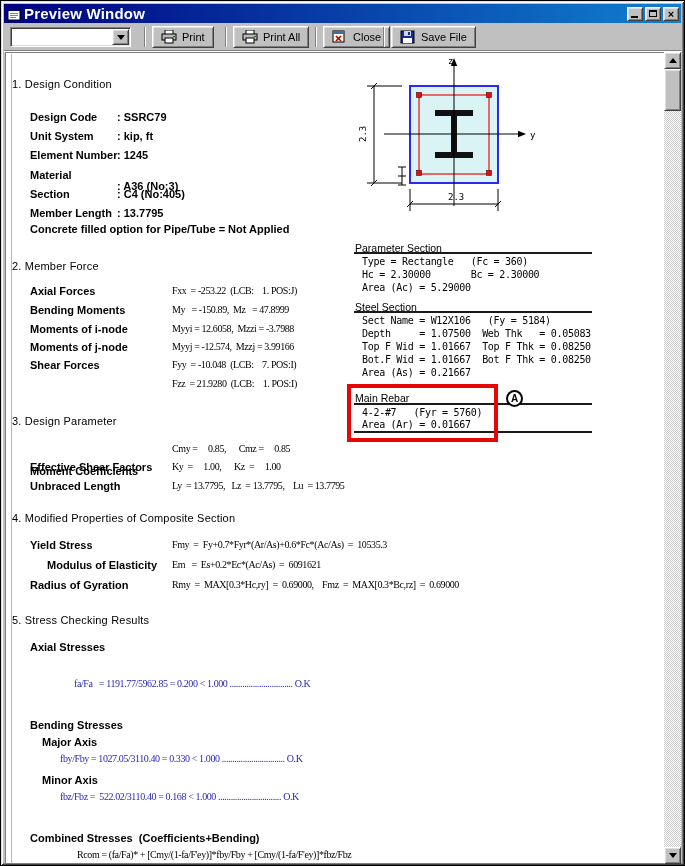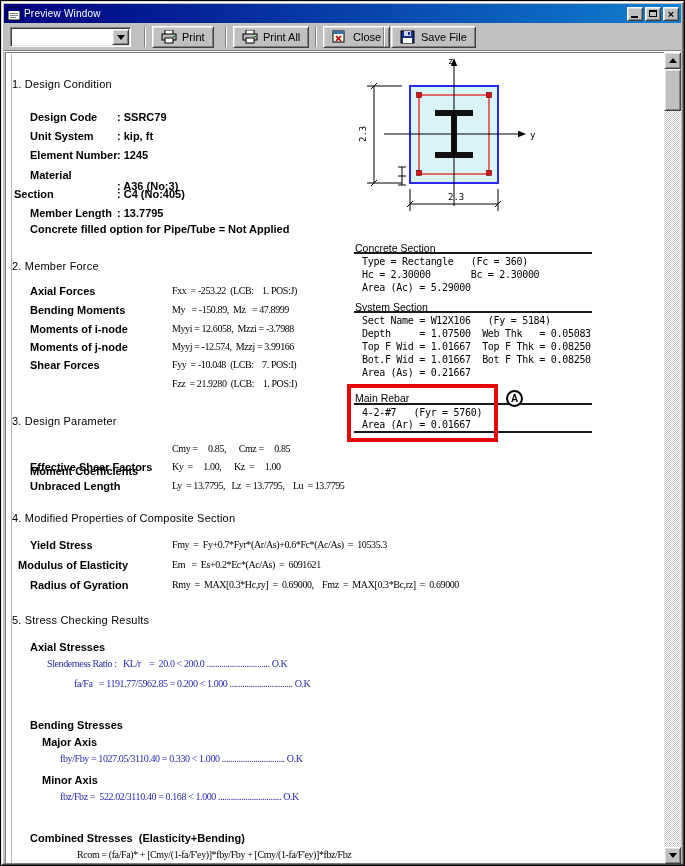--- a/index.html
+++ b/index.html
@@ -10,21 +10,21 @@
     box-shadow: inset 1px 1px 0 #dfdfdf, inset -1px -1px 0 #404040, inset 2px 2px 0 #fff, inset -2px -2px 0 #808080;
     font-family:"Liberation Sans", sans-serif;
   }
   
   .titlebar{
     position:absolute;left:3px;top:3px;right:3px;height:19px;
     background:linear-gradient(90deg,#000080,#1080d0);
     display:flex;align-items:center;padding:0 2px;color:#fff;
   }
   .titleicon{width:14px;height:14px;margin:0 3px 0 1px;flex:0 0 auto;}
-  .titletext{font-size:10px;font-weight:normal;letter-spacing:.2px;flex:1;}
+  .titletext{font-size:15px;font-weight:bold;letter-spacing:.2px;flex:1;}
   .winbtn{
     width:16px;height:14px;margin-left:2px;background:#c0c0c0;position:relative;
     border:1px solid;border-color:#fff #404040 #404040 #fff;
     box-shadow: inset 1px 1px 0 #dfdfdf, inset -1px -1px 0 #808080;
     display:flex;align-items:center;justify-content:center;padding:0;
     font-size:9px;line-height:9px;color:#000;font-family:"Liberation Sans",sans-serif;
   }
   .glyph-min{position:absolute;left:3px;bottom:2px;width:7px;height:2px;background:#000;}
   .glyph-max{width:8px;height:7px;border:1px solid #000;border-top:2px solid #000;}
   .glyph-close{font-size:11px;font-weight:bold;line-height:10px;}
@@ -155,21 +155,21 @@
 
       <div class="h1" style="left:10px;top:76px">1. Design Condition</div>
       <span class="lbl" style="left:28px;top:109px">Design Code</span>
       <span class="lbl" style="left:115px;top:109px">: SSRC79</span>
       <span class="lbl" style="left:28px;top:128px">Unit System</span>
       <span class="lbl" style="left:115px;top:128px">: kip, ft</span>
       <span class="lbl" style="left:28px;top:147px">Element Number</span>
       <span class="lbl" style="left:115px;top:147px">: 1245</span>
       <span class="lbl" style="left:28px;top:167px">Material</span>
       <span class="lbl" style="left:115px;top:178px">: A36 (No:3)</span>
-      <span class="lbl" style="left:12px;top:186px">Section</span>
+      <span class="lbl" style="left:28px;top:186px">Section</span>
       <span class="lbl" style="left:115px;top:186px">: C4 (No:405)</span>
       <span class="lbl" style="left:28px;top:205px">Member Length</span>
       <span class="lbl" style="left:115px;top:205px">: 13.7795</span>
       <span class="lbl" style="left:28px;top:221px">Concrete filled option for Pipe/Tube = Not Applied</span>
 
       <svg style="position:absolute;left:350px;top:52px" width="280" height="165" viewBox="0 0 280 165">
 
         <rect x="58" y="32" width="88" height="97" fill="#daf4f6" stroke="#2a2af0" stroke-width="2"></rect>
 
         <rect x="67" y="41" width="70" height="79" fill="none" stroke="#e83030" stroke-width="1.4"></rect>
@@ -215,27 +215,27 @@
 
         <g stroke="#000" stroke-width="1">
           <line x1="50" y1="113" x2="50" y2="122"></line>
           <line x1="46" y1="113" x2="54" y2="113"></line>
           <line x1="46" y1="122" x2="54" y2="122"></line>
           <line x1="50" y1="122" x2="50" y2="131"></line>
           <line x1="46" y1="131" x2="54" y2="131"></line>
         </g>
       </svg>
 
-      <span class="rtitle" style="left:353px;top:240px">Concrete Section</span>
+      <span class="rtitle" style="left:353px;top:240px">Parameter Section</span>
       <div class="hrule" style="left:352px;top:250px;width:238px"></div>
       <span class="rcmono" style="left:360px;top:253px">Type = Rectangle   (Fc = 360)</span>
       <span class="rcmono" style="left:360px;top:266px">Hc = 2.30000       Bc = 2.30000</span>
       <span class="rcmono" style="left:360px;top:279px">Area (Ac) = 5.29000</span>
 
-      <span class="rtitle" style="left:353px;top:299px">System Section</span>
+      <span class="rtitle" style="left:353px;top:299px">Steel Section</span>
       <div class="hrule" style="left:352px;top:309px;width:238px"></div>
       <span class="rcmono" style="left:360px;top:312px">Sect Name = W12X106   (Fy = 5184)</span>
       <span class="rcmono" style="left:360px;top:325px">Depth     = 1.07500  Web Thk   = 0.05083</span>
       <span class="rcmono" style="left:360px;top:338px">Top F Wid = 1.01667  Top F Thk = 0.08250</span>
       <span class="rcmono" style="left:360px;top:351px">Bot.F Wid = 1.01667  Bot F Thk = 0.08250</span>
       <span class="rcmono" style="left:360px;top:364px">Area (As) = 0.21667</span>
 
       <span class="rtitle" style="left:353px;top:390px">Main Rebar</span>
       <div class="hrule" style="left:352px;top:401px;width:238px"></div>
       <span class="rcmono" style="left:360px;top:404px">4-2-#7   (Fyr = 5760)</span>
@@ -261,35 +261,34 @@
       <span class="lbl" style="left:28px;top:463px">Moment Coefficients</span>
       <span class="mono" style="left:170px;top:441px">Cmy =     0.85,      Cmz =     0.85</span>
       <span class="lbl" style="left:28px;top:459px">Effective Shear Factors</span>
       <span class="mono" style="left:170px;top:459px">Ky  =     1.00,      Kz  =     1.00</span>
       <span class="lbl" style="left:28px;top:478px">Unbraced Length</span>
       <span class="mono" style="left:170px;top:478px">Ly  = 13.7795,   Lz  = 13.7795,    Lu  = 13.7795</span>
 
       <div class="h1" style="left:10px;top:510px">4. Modified Properties of Composite Section</div>
       <span class="lbl" style="left:28px;top:537px">Yield Stress</span>
       <span class="mono" style="left:170px;top:537px">Fmy  =  Fy+0.7*Fyr*(Ar/As)+0.6*Fc*(Ac/As)  =  10535.3</span>
-      <span class="lbl" style="left:16px;top:557px">Modulus of Elasticity</span>
+      <span class="lbl" style="left:45px;top:557px">Modulus of Elasticity</span>
       <span class="mono" style="left:170px;top:557px">Em   =  Es+0.2*Ec*(Ac/As)  =  6091621</span>
       <span class="lbl" style="left:28px;top:577px">Radius of Gyration</span>
       <span class="mono" style="left:170px;top:577px">Rmy  =  MAX[0.3*Hc,ry]  =  0.69000,    Fmz  =  MAX[0.3*Bc,rz]  =  0.69000</span>
 
       <div class="h1" style="left:10px;top:612px">5. Stress Checking Results</div>
       <span class="lbl" style="left:28px;top:639px">Axial Stresses</span>
-      <span class="mono blue" style="left:45px;top:656px">Slenderness Ratio :   KL/r    =  20.0 &lt; 200.0 .............................. O.K</span>
       <span class="mono blue" style="left:72px;top:676px">fa/Fa   = 1191.77/5962.85 = 0.200 &lt; 1.000 .............................. O.K</span>
       <span class="lbl" style="left:28px;top:717px">Bending Stresses</span>
       <span class="lbl" style="left:40px;top:734px">Major Axis</span>
       <span class="mono blue" style="left:58px;top:751px">fby/Fby = 1027.05/3110.40 = 0.330 &lt; 1.000 .............................. O.K</span>
       <span class="lbl" style="left:40px;top:772px">Minor Axis</span>
       <span class="mono blue" style="left:58px;top:789px">fbz/Fbz =  522.02/3110.40 = 0.168 &lt; 1.000 .............................. O.K</span>
-      <span class="lbl" style="left:28px;top:830px">Combined Stresses  (Elasticity+Bending)</span>
+      <span class="lbl" style="left:28px;top:830px">Combined Stresses  (Coefficients+Bending)</span>
       <span class="mono" style="left:75px;top:847px">Rcom = (fa/Fa)* + [Cmy/(1-fa/F'ey)]*fby/Fby + [Cmy/(1-fa/F'ey)]*fbz/Fbz</span>
     </div>
   </div>
 
   <div class="scrollbar">
     <div class="sbtn" style="top:0">
         <span class="tri-up"></span>
       </div>
     <div class="sthumb"></div>
     <div class="sbtn" style="bottom:0">

